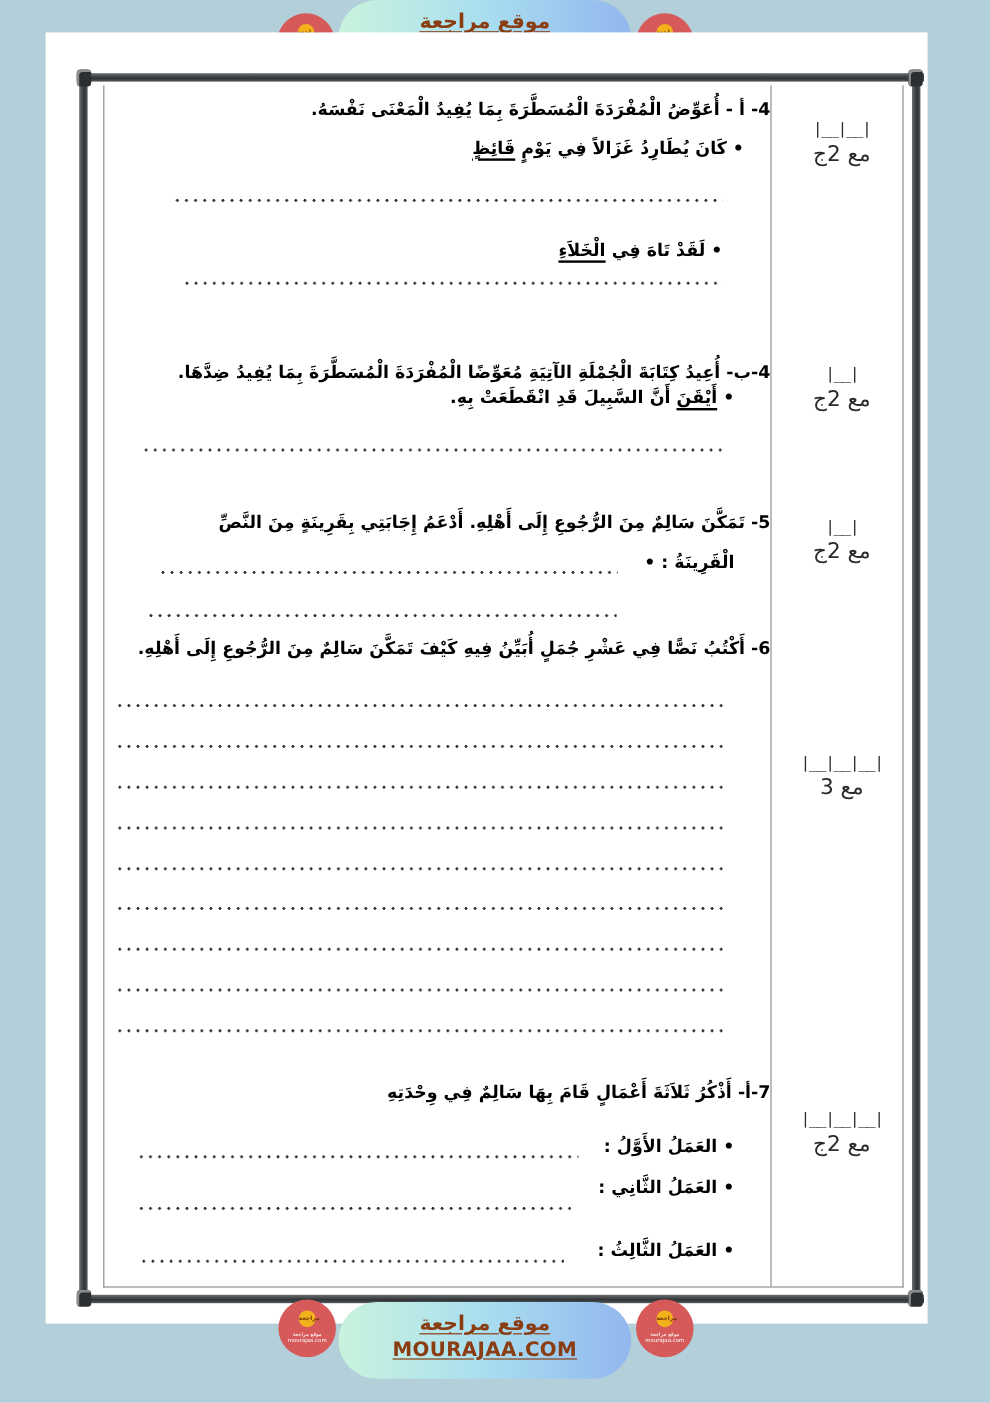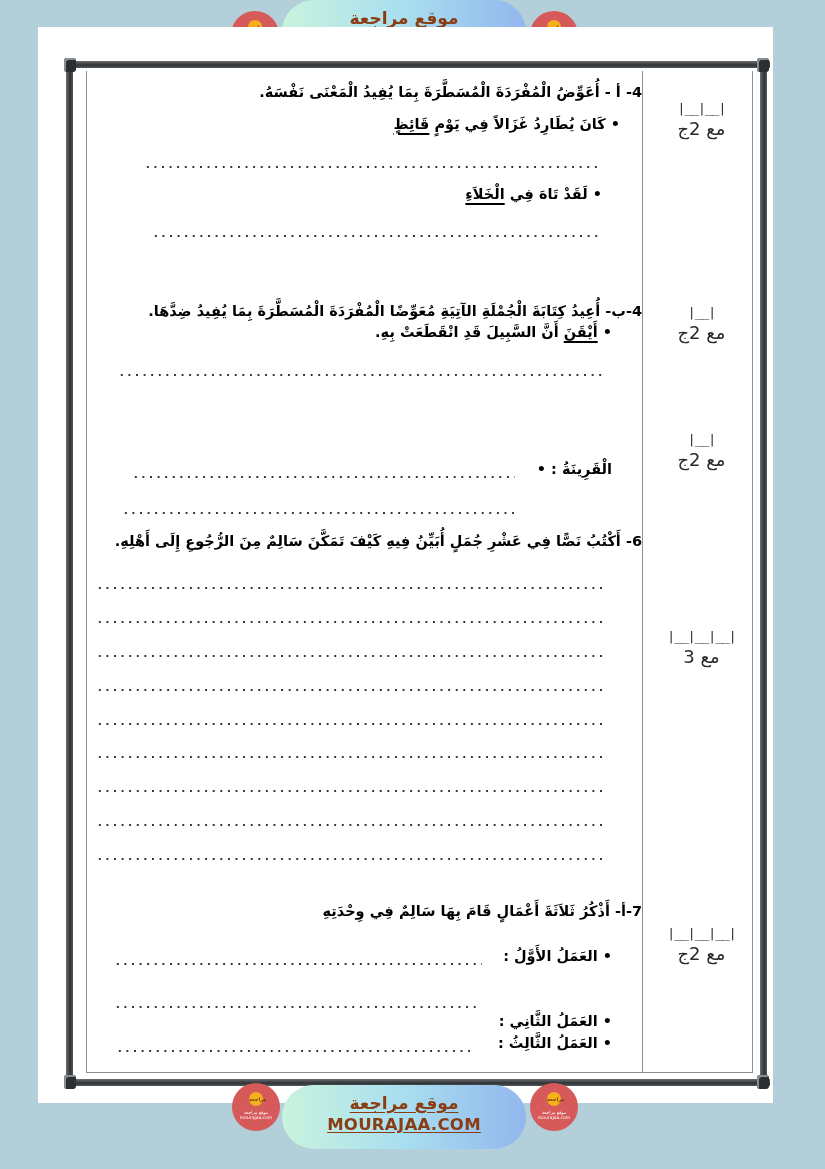--- a/index.html
+++ b/index.html
@@ -111,50 +111,51 @@
 <div class="corner" style="left:64px; top:1075px;"></div>
 <div class="corner" style="left:757px; top:1075px;"></div>
 
 <div class="content">
 
   <div class="q-title" style="top:13px;">4- أ - أُعَوِّضُ الْمُفْرَدَةَ الْمُسَطَّرَةَ بِمَا يُفِيدُ الْمَعْنَى نَفْسَهُ.</div>
   <div class="bullet-line" style="right:22px; top:45px;">
     <span>• كَانَ يُطَارِدُ غَزَالاً فِي يَوْمٍ </span><u>قَائِظٍ</u>
   </div>
   <div class="dots" style="right:40px; top:94px; width:458px;"></div>
-  <div class="bullet-line" style="right:40px; top:115px;text-align:center;">
+  <div class="bullet-line" style="right:40px; top:130px;text-align:center;">
     <span>• لَقَدْ تَاهَ فِي </span><u>الْخَلاَءِ</u>
   </div>
   <div class="dots" style="right:40px; top:163px; width:450px;"></div>
 
   <div class="q-title" style="top:232px;">4-ب- أُعِيدُ كِتَابَةَ الْجُمْلَةِ الآتِيَةِ مُعَوِّضًا الْمُفْرَدَةَ الْمُسَطَّرَةَ بِمَا يُفِيدُ ضِدَّهَا.</div>
   <div class="bullet-line" style="right:30px; top:253px;">
     <span>• </span><u>أَيْقَنَ</u><span> أَنَّ السَّبِيلَ قَدِ انْقَطَعَتْ بِهِ.</span>
   </div>
   <div class="dots" style="right:40px; top:302px; width:484px;"></div>
 
+  <div class="q-title" style="top:357px;">5- تَمَكَّنَ سَالِمٌ مِنَ الرُّجُوعِ إِلَى أَهْلِهِ. أَدْعَمُ إِجَابَتِي بِقَرِينَةٍ مِنَ النَّصِّ</div>
   <div class="bullet-line" style="right:30px; top:390px;">الْقَرِينَةُ : •</div>
   <div class="dots" style="right:127px; top:404px; width:383px;"></div>
   <div class="dots" style="right:128px; top:440px; width:392px;"></div>
 
   <div class="q-title" style="top:462px;">6- أَكْتُبُ نَصًّا فِي عَشْرِ جُمَلٍ أُبَيِّنُ فِيهِ كَيْفَ تَمَكَّنَ سَالِمٌ مِنَ الرُّجُوعِ إِلَى أَهْلِهِ.</div>
   <div class="dots" style="right:38px; top:515px; width:508px;"></div>
   <div class="dots" style="right:38px; top:549px; width:508px;"></div>
   <div class="dots" style="right:38px; top:583px; width:508px;"></div>
   <div class="dots" style="right:38px; top:617px; width:508px;"></div>
   <div class="dots" style="right:38px; top:651px; width:508px;"></div>
   <div class="dots" style="right:38px; top:684px; width:508px;"></div>
   <div class="dots" style="right:38px; top:718px; width:508px;"></div>
   <div class="dots" style="right:38px; top:752px; width:508px;"></div>
   <div class="dots" style="right:38px; top:786px; width:508px;"></div>
 
   <div class="q-title" style="top:832px;">7-أ- أَذْكُرُ ثَلاَثَةَ أَعْمَالٍ قَامَ بِهَا سَالِمٌ فِي وِحْدَتِهِ</div>
   <div class="bullet-line" style="right:30px; top:877px;">• العَمَلُ الأَوَّلُ :</div>
   <div class="dots" style="right:160px; top:891px; width:368px;"></div>
-  <div class="bullet-line" style="right:30px; top:942px;">• العَمَلُ الثَّانِي :</div>
+  <div class="bullet-line" style="right:30px; top:911px;">• العَمَلُ الثَّانِي :</div>
   <div class="dots" style="right:166px; top:934px; width:362px;"></div>
   <div class="bullet-line" style="right:30px; top:964px;">• العَمَلُ الثَّالِثُ :</div>
   <div class="dots" style="right:172px; top:978px; width:354px;"></div>
 </div>
 
 <div class="score" style="top:101px;">
   <span class="boxes">|__|__|</span>
   <span class="lbl">مع 2ج</span>
 </div>
 <div class="score" style="top:305px;">

